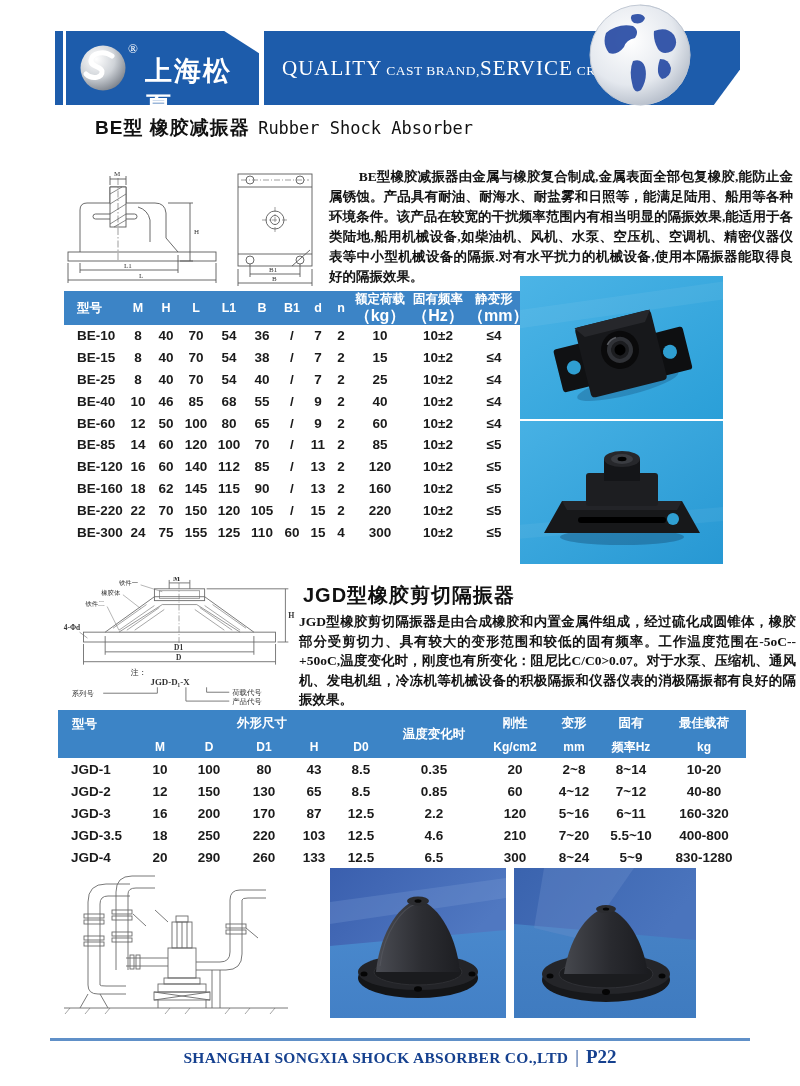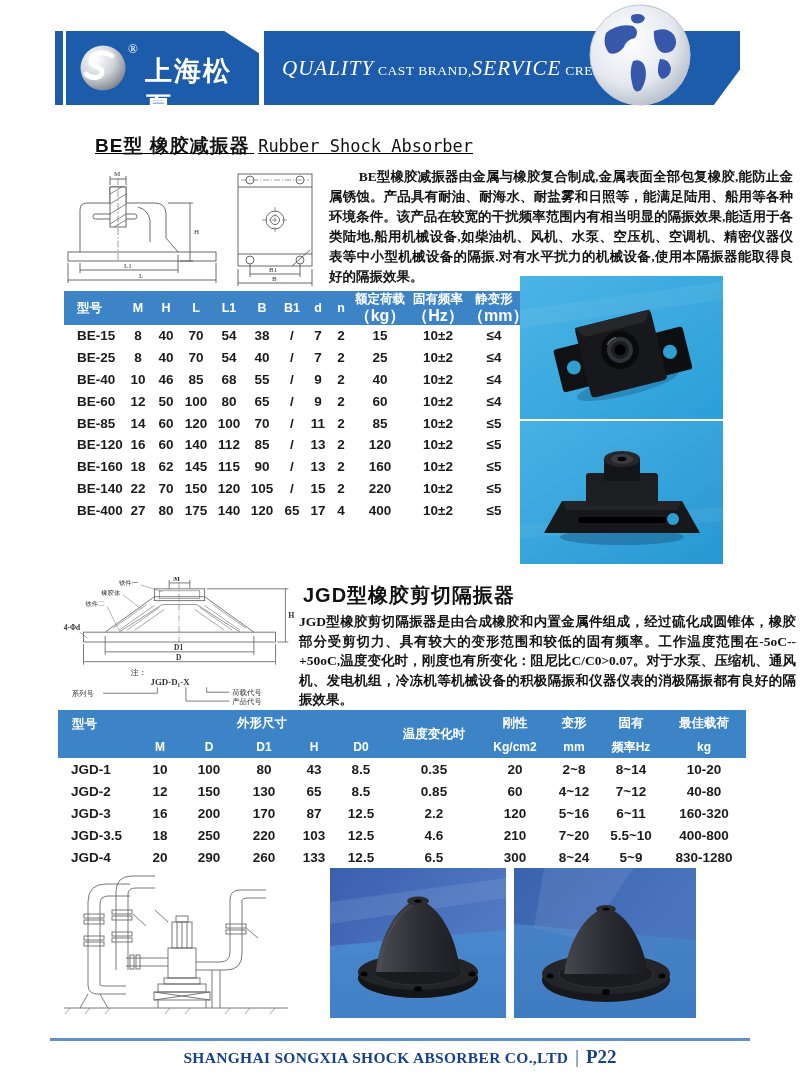--- a/index.html
+++ b/index.html
@@ -10,26 +10,26 @@
   .stripe{position:absolute;left:55px;top:31px;width:8px;height:74px;background:#1d5cab;}
   .logo-block{position:absolute;left:66px;top:31px;width:193px;height:74px;background:#1d5cab;
               clip-path:polygon(0 0,82% 0,100% 30%,100% 100%,0 100%);}
   .sphere{position:absolute;left:13px;top:13px;}
   .reg{position:absolute;left:62px;top:10px;color:#fff;font-size:13px;font-family:"Liberation Serif",serif;}
   .logo-text{position:absolute;left:79px;top:22px;color:#fff;font-size:27px;font-weight:bold;letter-spacing:2px;}
   .banner{position:absolute;left:264px;top:31px;width:476px;height:74px;background:#1d5cab;
           clip-path:polygon(0 0,100% 0,100% 52%,94.5% 100%,0 100%);}
   .banner-text{position:absolute;left:18px;top:50%;transform:translateY(-50%);font-size:0;
                white-space:nowrap;color:#fff;font-family:"Liberation Serif",serif;}
-  .tag-big{font-size:21px;letter-spacing:1px;font-style:italic;}
+  .tag-big{font-size:21px;letter-spacing:1px;}
   .tag-small{font-size:13.5px;letter-spacing:.5px;}
   .globe{position:absolute;left:588px;top:3px;width:104px;height:104px;}
 
   
-  .sec-title{position:absolute;left:95px;top:133px;white-space:nowrap;text-decoration:underline;}
+  .sec-title{position:absolute;left:95px;top:115px;white-space:nowrap;}
   .sec-title .zh{font-size:19px;font-weight:bold;color:#111;letter-spacing:1px;}
   .sec-title .en{font-size:17px;color:#111;font-family:"DejaVu Sans Mono",monospace;margin-left:4px;}
   .be-drawing{position:absolute;left:60px;top:166px;width:262px;height:122px;}
   .be-desc{position:absolute;left:329px;top:167px;width:464px;font-family:"Liberation Serif",serif;
            font-weight:bold;font-size:13.5px;line-height:20px;text-align:justify;text-indent:2.2em;color:#141414;}
 
   
   table{border-collapse:collapse;width:100%;table-layout:fixed;}
   .tbl thead th{background:#3c84c6;color:#fff;font-weight:bold;vertical-align:middle;padding:0;}
   .tbl th .h1{display:block;font-size:12.5px;line-height:1.2;}
@@ -234,20 +234,34 @@
               <span class="h2">（Hz）</span>
             </th>
           <th>
               <span class="h1">静变形</span>
               <span class="h2">（mm）</span>
             </th>
         </tr>
       </thead>
       <tbody>
           <tr>
+            <td>BE-10</td>
+            <td>8</td>
+            <td>40</td>
+            <td>70</td>
+            <td>54</td>
+            <td>36</td>
+            <td>/</td>
+            <td>7</td>
+            <td>2</td>
+            <td>10</td>
+            <td>10±2</td>
+            <td>≤4</td>
+          </tr>
+          <tr>
             <td>BE-15</td>
             <td>8</td>
             <td>40</td>
             <td>70</td>
             <td>54</td>
             <td>38</td>
             <td>/</td>
             <td>7</td>
             <td>2</td>
             <td>15</td>
@@ -332,44 +346,44 @@
             <td>115</td>
             <td>90</td>
             <td>/</td>
             <td>13</td>
             <td>2</td>
             <td>160</td>
             <td>10±2</td>
             <td>≤5</td>
           </tr>
           <tr>
-            <td>BE-140</td>
+            <td>BE-220</td>
             <td>22</td>
             <td>70</td>
             <td>150</td>
             <td>120</td>
             <td>105</td>
             <td>/</td>
             <td>15</td>
             <td>2</td>
             <td>220</td>
             <td>10±2</td>
             <td>≤5</td>
           </tr>
           <tr>
-            <td>BE-400</td>
-            <td>27</td>
-            <td>80</td>
-            <td>175</td>
-            <td>140</td>
-            <td>120</td>
-            <td>65</td>
-            <td>17</td>
+            <td>BE-300</td>
+            <td>24</td>
+            <td>75</td>
+            <td>155</td>
+            <td>125</td>
+            <td>110</td>
+            <td>60</td>
+            <td>15</td>
             <td>4</td>
-            <td>400</td>
+            <td>300</td>
             <td>10±2</td>
             <td>≤5</td>
           </tr>
         </tbody>
     </table>
   </div>
 
   <svg class="photo photo1" viewBox="0 0 203 143">
     <defs>
       <linearGradient id="bgAz1" x1="0" y1="0" x2="1" y2="1">

